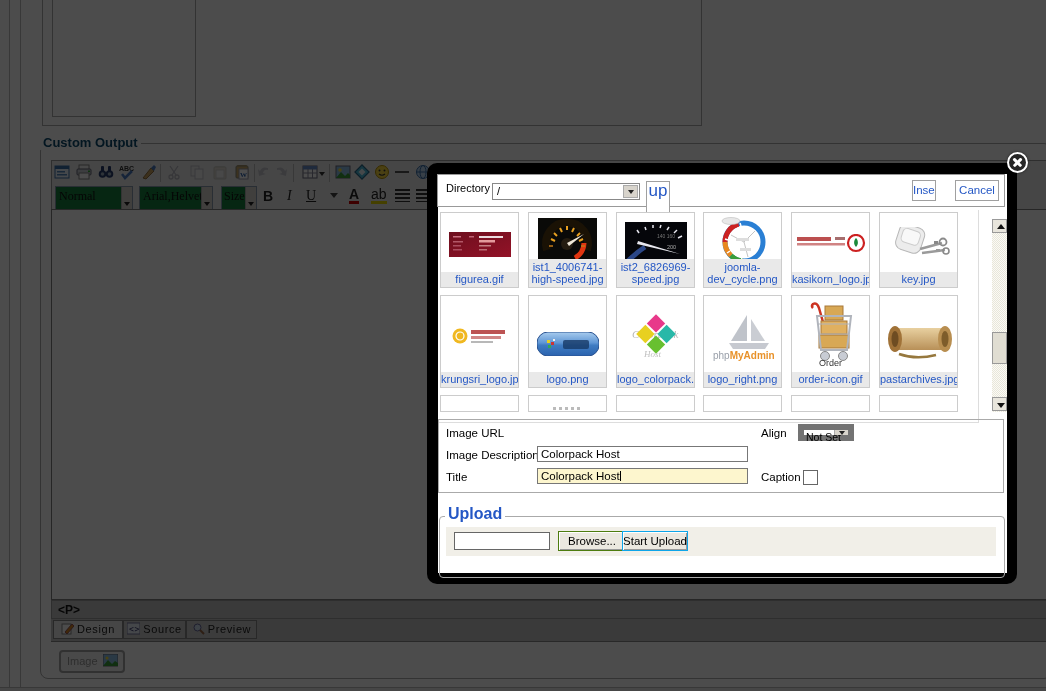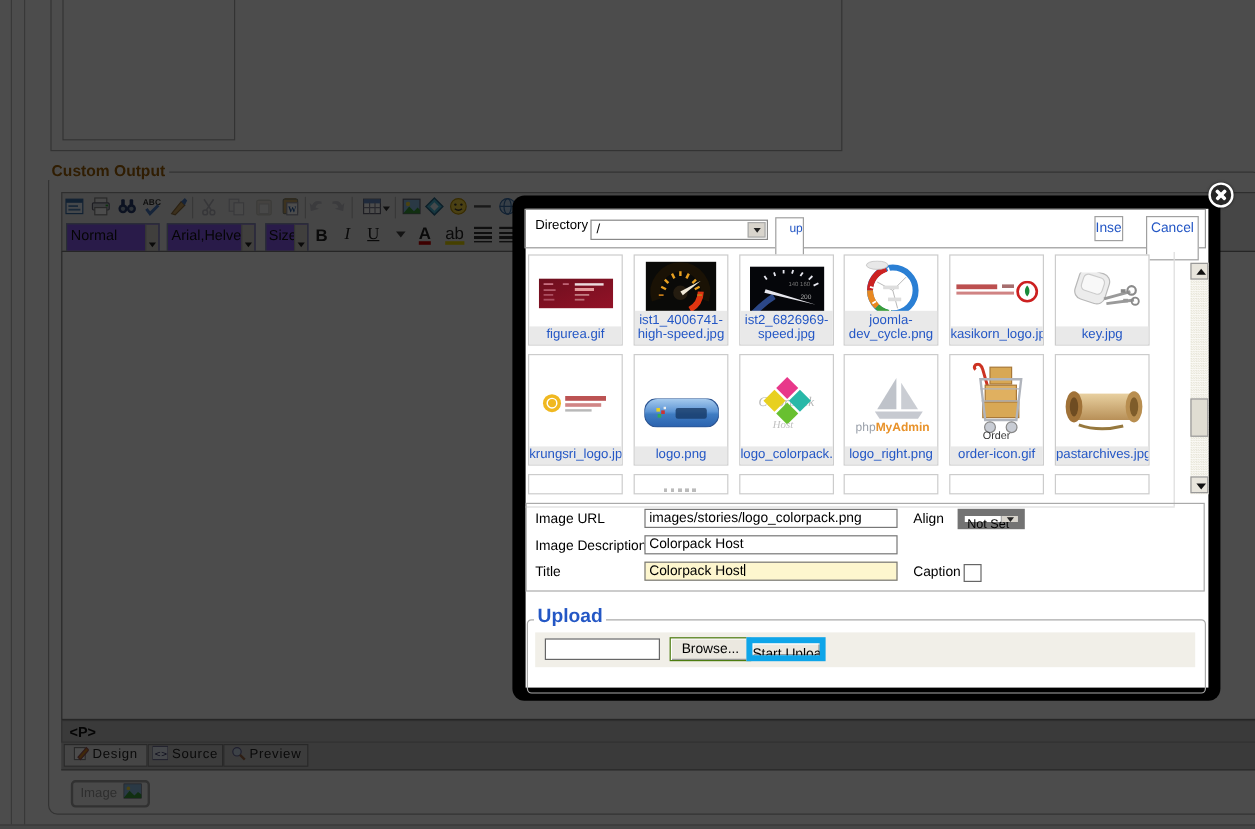--- a/index.html
+++ b/index.html
@@ -4,25 +4,25 @@
 <style>
 html,body{margin:0;padding:0;}
 body{width:1046px;height:691px;overflow:hidden;background:#fff;font-family:"Liberation Sans",sans-serif;position:relative;}
 .a{position:absolute;}
 
 #base{position:absolute;left:0;top:0;width:1046px;height:691px;background:#fff;}
 .vline{width:1px;top:0;height:691px;background:#bbb;}
 #topbox{left:42px;top:-8px;width:658px;height:132px;border:1px solid #aaa;}
 #innbox{left:52px;top:-8px;width:142px;height:123px;border:1px solid #aaa;}
 #fs1{left:40px;top:143px;width:1010px;height:534px;border:1px solid #aaa;border-radius:8px;}
-#fs1legend{left:40px;top:135px;background:#fff;padding:0 3px;font-size:13px;font-weight:bold;color:#a16207;}
+#fs1legend{left:40px;top:135px;background:#fff;padding:0 3px;font-size:13px;font-weight:bold;color:#0c4a6e;}
 #toolbar{left:51px;top:160px;width:1000px;height:48px;background:#ececec;border:1px solid #999;}
 .tbi{width:16px;height:16px;top:164px;}
 .tbsep{width:1px;height:18px;top:164px;background:#bbb;}
-.combo{top:186px;height:36px;background:#8b5cf6;border:1px solid #8a9cb0;box-sizing:border-box;font-size:12px;color:#111;line-height:18px;padding-left:3px;overflow:hidden;white-space:nowrap;}
+.combo{top:186px;height:36px;background:#15803d;border:1px solid #8a9cb0;box-sizing:border-box;font-size:12px;color:#111;line-height:18px;padding-left:3px;overflow:hidden;white-space:nowrap;font-family:Liberation Serif, serif;}
 .combo .arr{position:absolute;right:0px;top:0px;bottom:0px;width:10px;background:#d8d4cc;border-left:1px solid #aaa;}.arr i{position:absolute;left:50%;top:50%;margin:-2px 0 0 -3px;width:0;height:0;border-left:3px solid transparent;border-right:3px solid transparent;border-top:4px solid #222;}
 .tbt{top:188px;font-size:14px;color:#222;height:16px;line-height:16px;}
 #editarea{left:51px;top:209px;width:1000px;height:391px;background:#fff;border:1px solid #808080;box-sizing:border-box;}
 #pathbar{left:51px;top:600px;width:1000px;height:19px;background:#c4c4c4;border:1px solid #999;box-sizing:border-box;font-size:12px;font-weight:bold;color:#111;line-height:18px;padding-left:6px;}
 #tabsrow{left:51px;top:619px;width:1000px;height:23px;background:#c4c4c4;border-bottom:1px solid #888;box-sizing:border-box;}
 .tab{top:620px;height:17px;border:1px solid #888;background:#c9c9c9;font-size:11px;letter-spacing:0.6px;color:#222;line-height:17px;text-align:center;box-sizing:content-box;}
 #tab1{left:53px;width:68px;background:#ececec;}
 #tab2{left:123px;width:61px;}
 #tab3{left:186px;width:69px;}
 #imagebtn{left:59px;top:650px;width:56px;height:19px;border:2px solid #a3a3a3;border-radius:4px;background:#f4f4f4;font-size:11px;color:#999;line-height:19px;padding-left:6px;white-space:nowrap;overflow:hidden;}
@@ -30,23 +30,23 @@
 
 #overlay{position:absolute;left:0;top:0;width:1046px;height:691px;background:rgba(0,0,0,0.70);z-index:5;}
 
 #dlg{position:absolute;left:427px;top:163px;width:590px;height:421px;background:#000;border-radius:10px;z-index:10;}
 #dlgw{position:absolute;left:11px;top:11px;width:569px;height:399px;background:#fff;}
 #dirbar{left:-1px;top:0px;width:566px;height:31px;border:1px solid #999;}
 #dirlabel{left:8px;top:8px;font-size:11px;color:#000;}
 #dirsel{left:54px;top:9px;width:148px;height:17px;background:#fff;border:1px solid #888;box-sizing:border-box;font-size:11px;line-height:15px;padding-left:4px;}
 #dirsel .arr{position:absolute;right:1px;top:1px;width:15px;bottom:1px;background:#d8d4cc;border:1px solid #aaa;box-sizing:border-box;}
 .bluebtn{border:1px solid #a0a0a0;background:#fff;color:#2457c5;font-size:11.5px;text-align:center;box-sizing:border-box;white-space:nowrap;overflow:hidden;}
-#upbtn{left:208px;top:7px;width:24px;height:36px;line-height:18px;font-size:10px;text-align:right;}
+#upbtn{left:208px;top:7px;width:24px;height:36px;line-height:18px;font-size:17px;}
 #insertbtn{left:474px;top:6px;width:24px;height:21px;line-height:19px;}
-#cancelbtn{left:517px;top:6px;width:44px;height:37px;line-height:19px;}
+#cancelbtn{left:517px;top:6px;width:44px;height:21px;line-height:19px;}
 
 .cell{width:79px;background:#fff;border:1px solid #ccc;box-sizing:border-box;}
 .r1{top:38px;height:76px;}
 .r2{top:121px;height:93px;}
 .r3{top:221px;height:17px;}
 .c1{left:2px;}.c2{left:90px;}.c3{left:178px;}.c4{left:265px;}.c5{left:353px;}.c6{left:441px;}
 .lbl{position:absolute;left:0px;right:0px;bottom:0px;background:#e9e9e9;color:#2457c5;font-size:11px;line-height:11.5px;text-align:center;padding:2px 0 1.5px;white-space:nowrap;overflow:hidden;}
 .thumb{position:absolute;}
 
 #sbar{left:554px;top:45px;width:15px;height:193px;background-color:#fbfaf5;background-image:conic-gradient(#e8e6da 25%,transparent 0 50%,#e8e6da 0 75%,transparent 0);background-size:2px 2px;}
@@ -59,21 +59,21 @@
 #alignsel{left:360px;top:250px;width:56px;height:17px;border:6px solid #737373;box-sizing:border-box;background:#fff;font-size:10.5px;line-height:15px;padding-left:2px;}
 #alignsel .arr{position:absolute;right:0px;top:0px;bottom:0px;width:13px;background:#d8d4cc;border-left:1px solid #aaa;}
 #cbox{left:365px;top:296px;width:13px;height:13px;border:1px solid #666;background:#fff;}
 
 #ufs{left:1px;top:342px;width:564px;height:60px;border:1px solid #aaa;border-radius:4px;}
 #ulegend{left:7px;top:331px;background:#fff;padding:0 3px;font-size:16px;font-weight:bold;color:#2457c5;}
 #ubar{left:8px;top:353px;width:550px;height:29px;background:#f1efe8;}
 #ufile{left:16px;top:358px;width:96px;height:18px;border:1px solid #666;background:#fff;box-sizing:border-box;}
 .graybtn{background:#ebe8e0;font-size:11.5px;color:#000;text-align:center;box-sizing:border-box;white-space:nowrap;overflow:hidden;}
 #ubrowse{left:120px;top:357px;width:68px;height:20px;border:1px solid #4d7c0f;line-height:18px;box-shadow:inset 1px 1px 0 #fff, inset -1px -1px 0 #999;}
-#ustart{left:184px;top:357px;width:66px;height:20px;border:5px solid #0ea5e9;line-height:18px;box-shadow:inset 1px 1px 0 #fff, inset -1px -1px 0 #999;}
+#ustart{left:184px;top:357px;width:66px;height:20px;border:1px solid #0ea5e9;line-height:18px;box-shadow:inset 1px 1px 0 #fff, inset -1px -1px 0 #999;}
 
 #closebtn{position:absolute;left:1007px;top:152px;width:17px;height:17px;background:#262626;border:2px solid #fff;border-radius:50%;z-index:11;box-shadow:0 0 2.5px rgba(0,0,0,0.65);}
 #closebtn .x1,#closebtn .x2{position:absolute;left:3px;top:7px;width:11px;height:2.6px;background:#fff;border-radius:1.2px;}
 #closebtn .x1{transform:rotate(45deg);}
 #closebtn .x2{transform:rotate(-45deg);}
 </style>
 </head>
 <body>
 <div id="base">
   <div class="a vline" style="left:9px;"></div>
@@ -457,21 +457,20 @@
         <div style="position:absolute;left:3.5px;top:4px;width:0;height:0;border-left:4px solid transparent;border-right:4px solid transparent;border-bottom:5px solid #111;"></div>
       </div>
     <div class="a sbtn" style="top:223px;">
         <div style="position:absolute;left:3.5px;top:5px;width:0;height:0;border-left:4px solid transparent;border-right:4px solid transparent;border-top:5px solid #111;"></div>
       </div>
     <div class="a" id="sthumb"></div>
     <div class="a" id="dpanel"></div>
     <div class="a dlab" style="top:253px;">Image URL</div>
     <div class="a dlab" style="top:275px;">Image Description</div>
     <div class="a dlab" style="top:297px;">Title</div>
-    <div class="a dinp" style="top:250px;">images/stories/logo_colorpack.png</div>
     <div class="a dinp" style="top:272px;">Colorpack Host</div>
     <div class="a dinp" style="top:294px;background:#fdf6ce;">Colorpack Host<span style="display:inline-block;width:1px;height:10px;background:#000;vertical-align:-1px;"></span></div>
     <div class="a dlab" style="left:323px;top:253px;">Align</div>
     <div class="a" id="alignsel">Not Set<span class="arr">
           <i></i>
         </span></div>
     <div class="a dlab" style="left:323px;top:297px;">Caption</div>
     <div class="a" id="cbox"></div>
     <div class="a" id="ufs"></div>
     <div class="a" id="ulegend">Upload</div>

